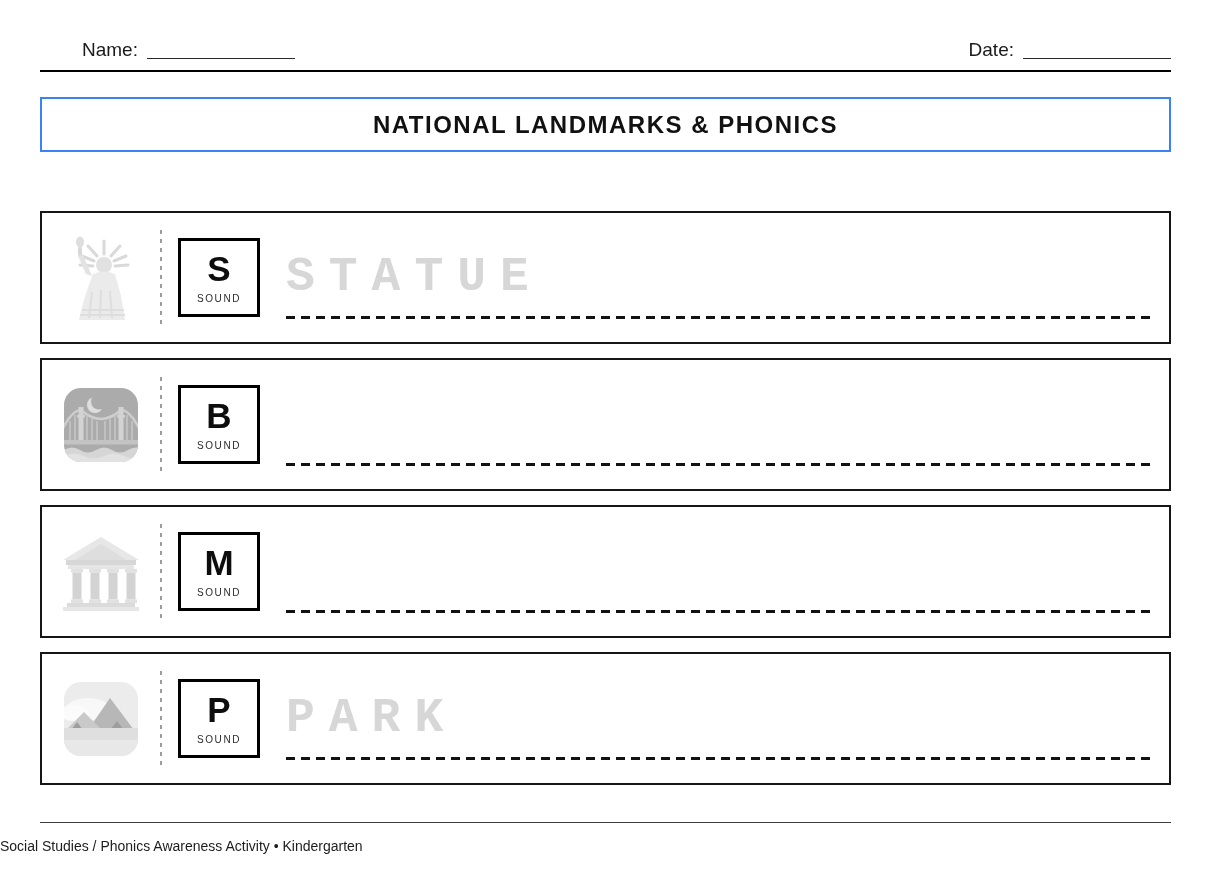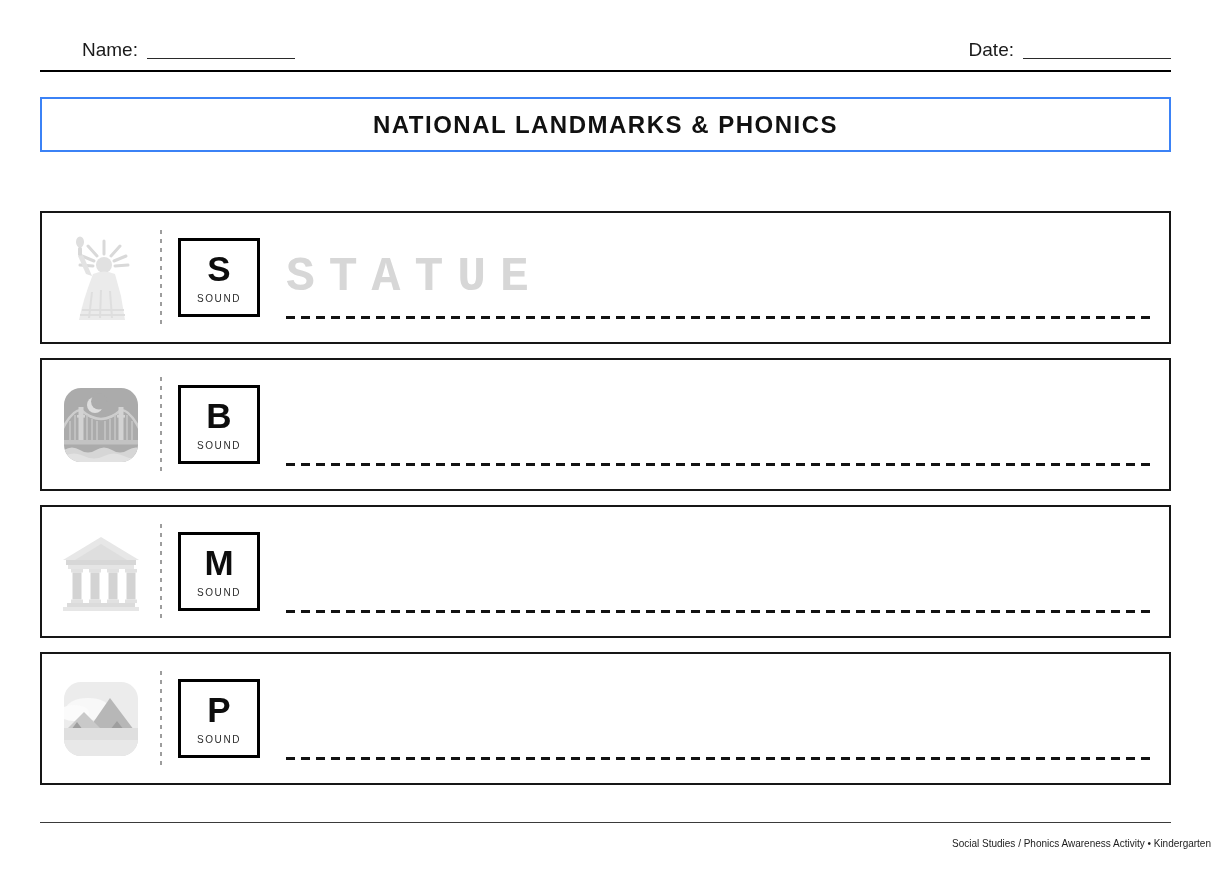--- a/index.html
+++ b/index.html
@@ -80,21 +80,21 @@
     background:repeating-linear-gradient(90deg,#121212 0 9px, transparent 9px 15px);
   }
 
   
   .footer-rule {
     position:absolute; top:822px; left:40px; right:40px;
     border-top:1.6px solid #3a3a3a;
   }
   .footer-text {
     position:absolute; top:838px; left:0; right:0;
-    text-align:right; font-size:10px; color:#1c1c1c;
+    text-align:left; font-size:14px; color:#1c1c1c;
   }
 
   .icon-svg { display:block; }
 </style>
 </head>
 <body>
 
 <div class="page">
 
   <div class="header">
@@ -252,20 +252,21 @@
             <rect x="0" y="58" width="74" height="16" fill="#e8e8e8"></rect>
           </g>
         </svg>
       </div>
       <div class="divider"></div>
       <div class="letter-box">
         <span class="letter">P</span>
         <span class="sound-label">SOUND</span>
       </div>
       <div class="trace-cell">
+        <span class="trace-word">PARK</span>
         <div class="trace-line"></div>
       </div>
     </div>
 
   </div>
 
   <div class="footer-rule"></div>
   <div class="footer-text">Social Studies / Phonics Awareness Activity • Kindergarten</div>
 
 </div>

